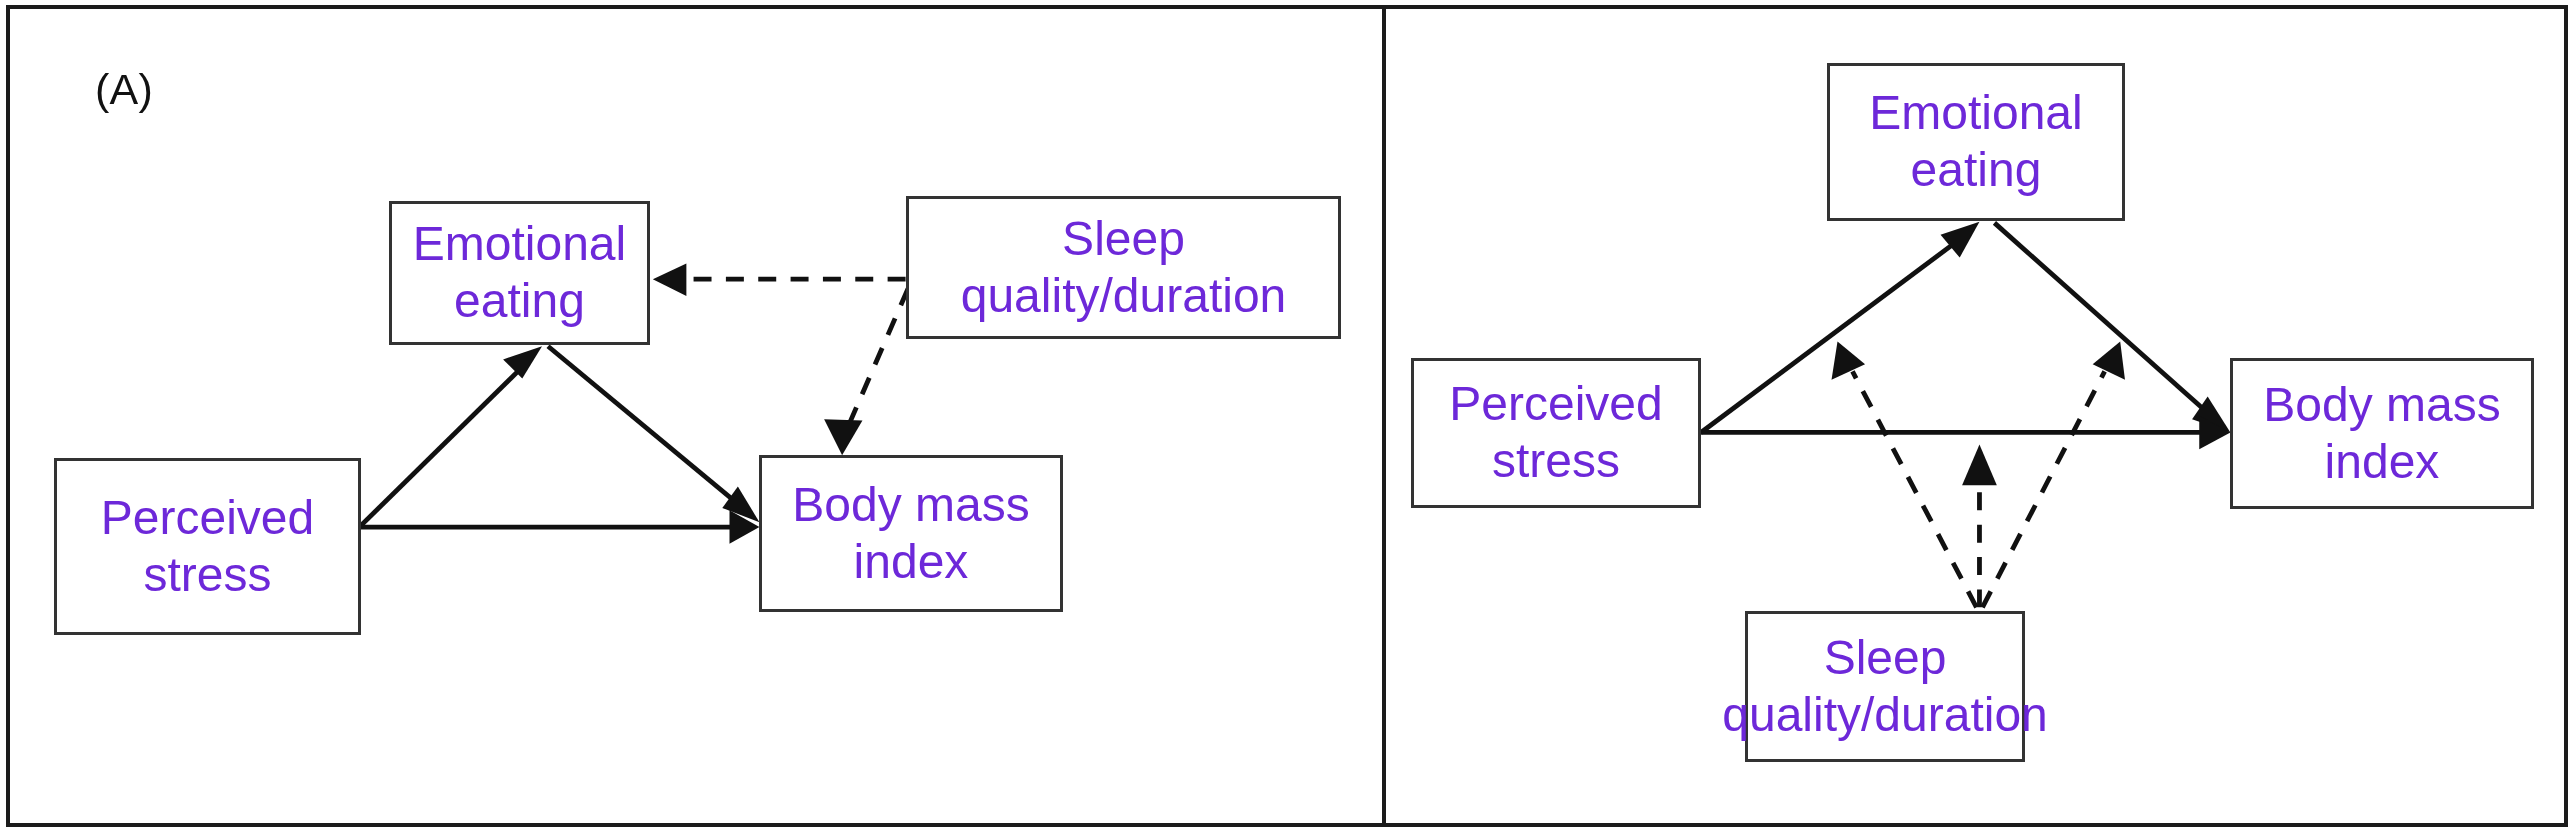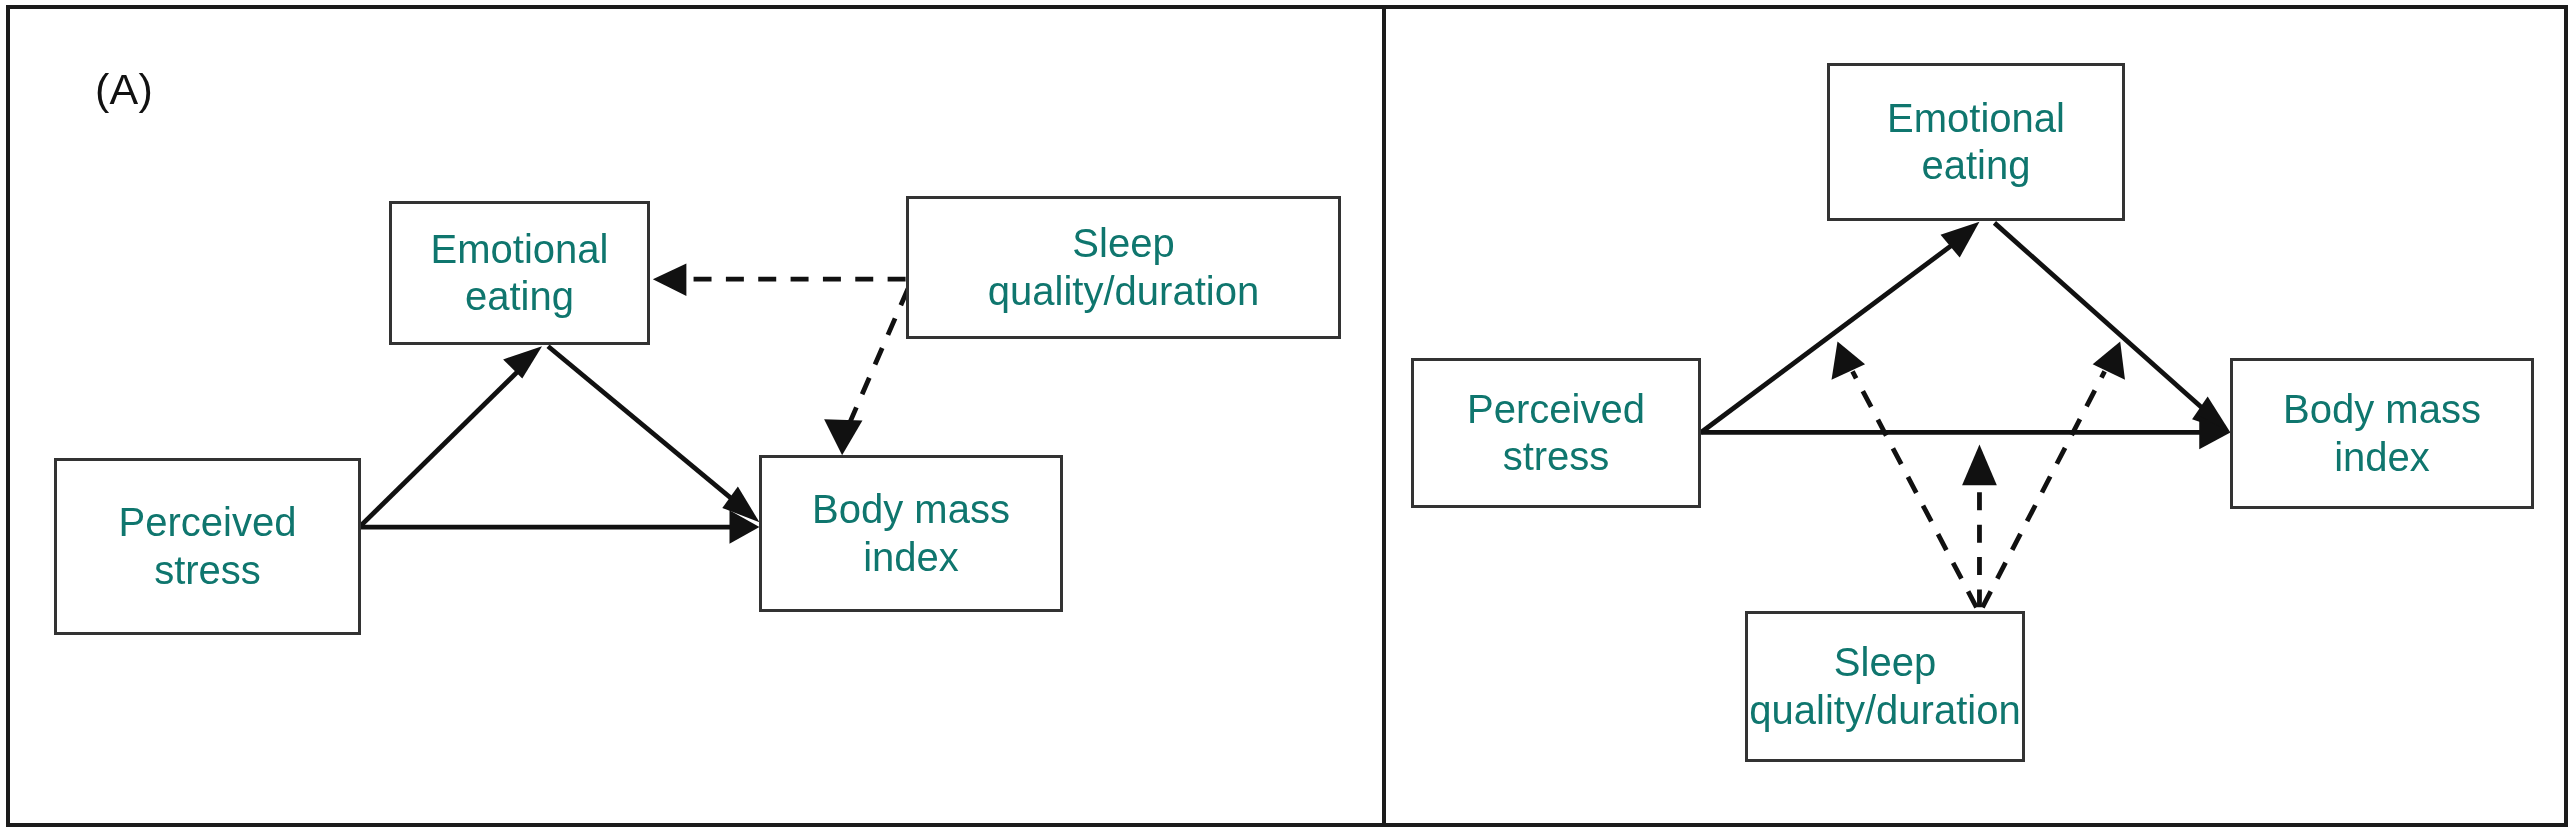--- a/index.html
+++ b/index.html
@@ -52,23 +52,23 @@
     box-sizing:border-box;
     border:3px solid #333333;
     background:#ffffff;
     display:flex;
     align-items:center;
     justify-content:center;
     text-align:center;
     z-index:5;
   }
   .node-label{
-    font-size:40px;
+    font-size:48px;
     line-height:1.18;
-    color:#0f766e;
+    color:#6d28d9;
     padding:0 7.2px;
     white-space:pre-line;
   }
 
   
   #a-emotional-eating{ left:389px;  top:201px; width:261px; height:144px; }
   #a-perceived-stress{ left:54px;   top:458px; width:307px; height:177px; }
   #a-body-mass-index { left:759px; top:455px; width:304px; height:157px; }
   #a-sleep           { left:906px; top:196px; width:435px; height:143px; }
 

